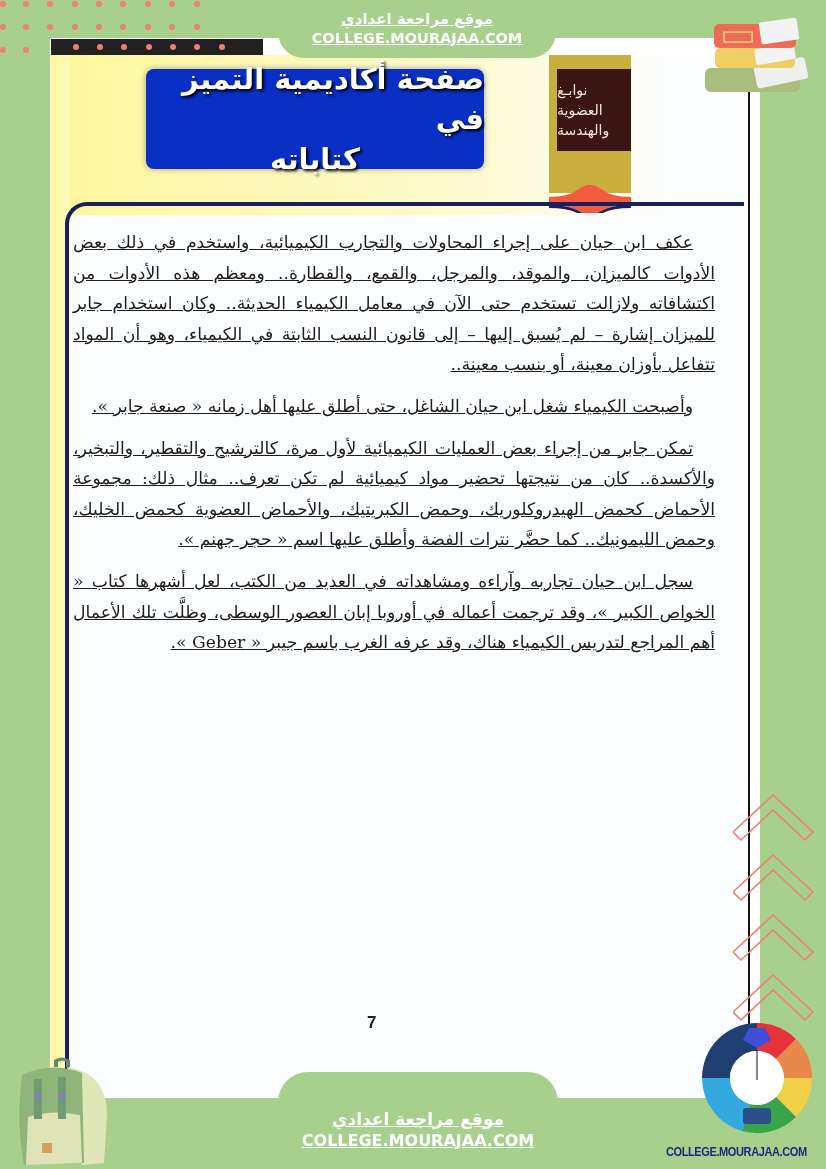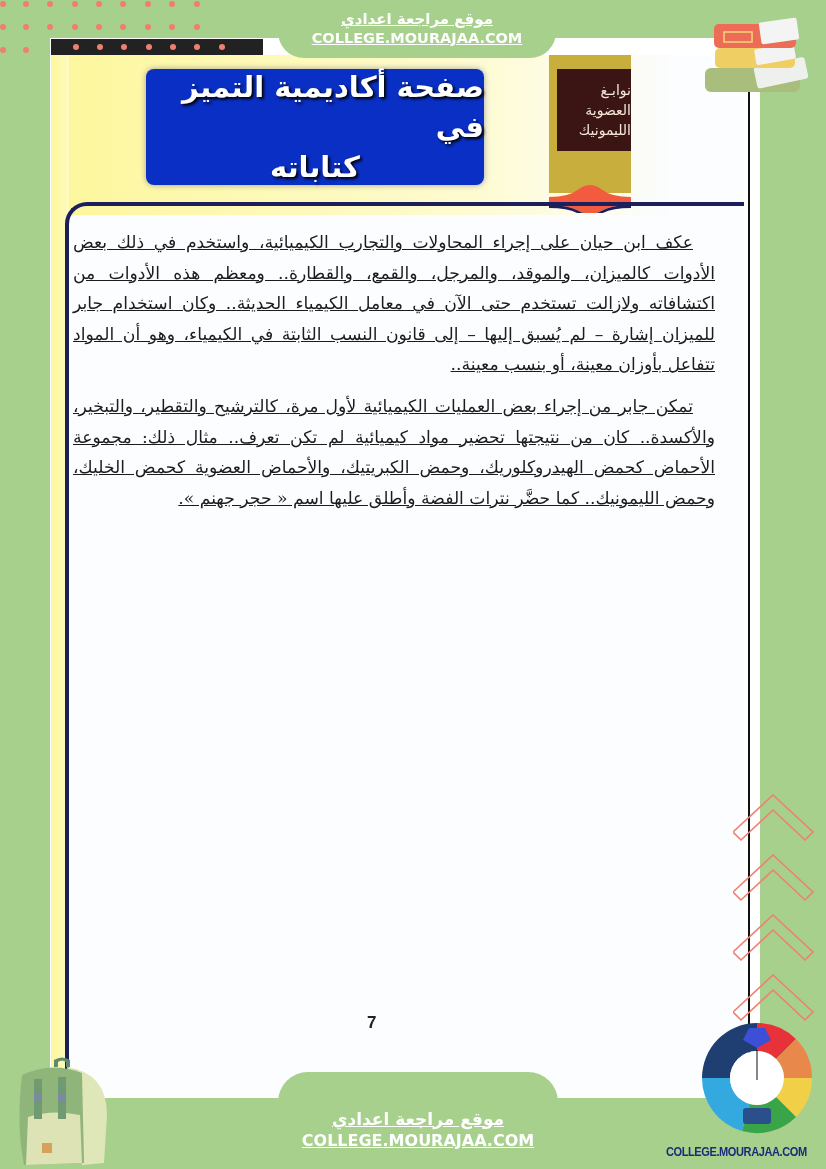--- a/index.html
+++ b/index.html
@@ -13,25 +13,25 @@
   
   .page-white { position: absolute; left: 50px; top: 38px; width: 710px; height: 1060px; background: #ffffff; }
   .top-black-bar { position: absolute; left: 51px; top: 39px; width: 212px; height: 16px; background: #222222; }
   .top-black-bar .bdot { position: absolute; top: 5px; width: 6px; height: 6px; border-radius: 50%; background: #ef7f6f; }
 
   
   .scan { position: absolute; left: 51px; top: 55px; width: 693px; height: 1045px; background: #fbfdff; overflow: hidden; }
   .yellow-strip { position: absolute; left: 0; top: 0; width: 693px; height: 160px; background: linear-gradient(90deg, #fdf79c 0%, #fefbd0 60%, #fbfdff 90%); }
   .yellow-left { position: absolute; left: 0; top: 0; width: 18px; height: 1045px; background: linear-gradient(90deg,#fdf79c, #fdfbc0); }
 
-  .title-box { position: absolute; left: 95px; top: 14px; width: 338px; height: 116px; background: #0a2fc4; border-radius: 8px; box-shadow: 0 0 6px rgba(0,0,80,.35); display: flex; flex-direction: column; align-items: center; justify-content: center; }
+  .title-box { position: absolute; left: 95px; top: 14px; width: 338px; height: 100px; background: #0a2fc4; border-radius: 8px; box-shadow: 0 0 6px rgba(0,0,80,.35); display: flex; flex-direction: column; align-items: center; justify-content: center; }
   .title-box span { color: #ffffff; font-family: "DejaVu Sans", sans-serif; font-weight: bold; font-size: 29px; line-height: 40px; direction: rtl; text-shadow: 2px 2px 3px #000; }
 
   .logo-block { position: absolute; left: 498px; top: 0; width: 82px; height: 138px; background: #c8ae3c; }
-  .logo-inner { position: absolute; left: 8px; top: 14px; width: 74px; height: 82px; background: #3b1414; display: flex; flex-direction: column; align-items: flex-end; justify-content: center; }
+  .logo-inner { position: absolute; left: 8px; top: 14px; width: 74px; height: 82px; background: #3b1414; display: flex; flex-direction: column; align-items: flex-start; justify-content: center; }
   .logo-inner span { color: #f4e9d8; font-size: 14px; line-height: 20px; font-family: "DejaVu Sans", sans-serif; direction: rtl; }
   .logo-wave { position: absolute; left: 498px; top: 128px; width: 82px; height: 30px; }
 
   
   .frame { position: absolute; left: 14px; top: 147px; width: 700px; height: 940px; border-left: 4px solid #1d1f5c; border-top: 4px solid #1d1f5c; border-top-left-radius: 22px; }
 
   .body-text { position: absolute; left: 22px; top: 172px; width: 642px; direction: rtl; text-align: justify; font-family: "DejaVu Serif", serif; font-size: 17.2px; line-height: 30.6px; color: #1c1c1c; }
   .body-text p { margin-bottom: 11px; text-indent: 22px; text-align-last: right; text-decoration: underline; }
 
   .page-number { position: absolute; left: 316px; top: 958px; font-family: "Liberation Sans", sans-serif; font-weight: bold; font-size: 17px; color: #222; }
@@ -102,33 +102,35 @@
 
   <div class="title-box">
     <span>صفحة أكاديمية التميز في</span>
     <span>كتاباته</span>
   </div>
 
   <div class="logo-block">
     <div class="logo-inner">
       <span>نوابـغ</span>
       <span>العضوية</span>
-      <span>الليمونيك</span>
+      <span>والهندسة</span>
     </div>
   </div>
   <svg class="logo-wave" viewBox="0 0 82 30">
     <path d="M0 14 Q20 14 30 6 Q41 -2 52 6 Q62 14 82 14 L82 22 Q62 22 52 28 Q41 34 30 28 Q20 22 0 22 Z" fill="#f25b3e"></path>
     <path d="M0 22 Q20 22 30 28 Q41 34 52 28 Q62 22 82 22 L82 25 Q62 25 52 31 Q41 36 30 31 Q20 25 0 25 Z" fill="#1d1f5c"></path>
   </svg>
 
   <div class="frame"></div>
 
   <div class="body-text">
     <p>عكف ابن حيان على إجراء المحاولات والتجارب الكيميائية، واستخدم في ذلك بعض الأدوات كالميزان، والموقد، والمرجل، والقمع، والقطارة.. ومعظم هذه الأدوات من اكتشافاته ولازالت تستخدم حتى الآن في معامل الكيمياء الحديثة.. وكان استخدام جابر للميزان إشارة – لم يُسبق إليها – إلى قانون النسب الثابتة في الكيمياء، وهو أن المواد تتفاعل بأوزان معينة، أو بنسب معينة..</p>
+    <p>وأصبحت الكيمياء شغل ابن حيان الشاغل، حتى أطلق عليها أهل زمانه « صنعة جابر ».</p>
     <p>تمكن جابر من إجراء بعض العمليات الكيميائية لأول مرة، كالترشيح والتقطير، والتبخير، والأكسدة.. كان من نتيجتها تحضير مواد كيميائية لم تكن تعرف.. مثال ذلك: مجموعة الأحماض كحمض الهيدروكلوريك، وحمض الكبريتيك، والأحماض العضوية كحمض الخليك، وحمض الليمونيك.. كما حضَّر نترات الفضة وأطلق عليها اسم « حجر جهنم ».</p>
+    <p>سجل ابن حيان تجاربه وآراءه ومشاهداته في العديد من الكتب، لعل أشهرها كتاب « الخواص الكبير »، وقد ترجمت أعماله في أوروبا إبان العصور الوسطى، وظلَّت تلك الأعمال أهم المراجع لتدريس الكيمياء هناك، وقد عرفه الغرب باسم جيبر « Geber ».</p>
   </div>
 
   <div class="page-number">7</div>
 </div>
 
 <div class="vline"></div>
 
 <div class="banner-top">
   <span class="ar">موقع مراجعة اعدادي</span>
   <span class="en">COLLEGE.MOURAJAA.COM</span>

